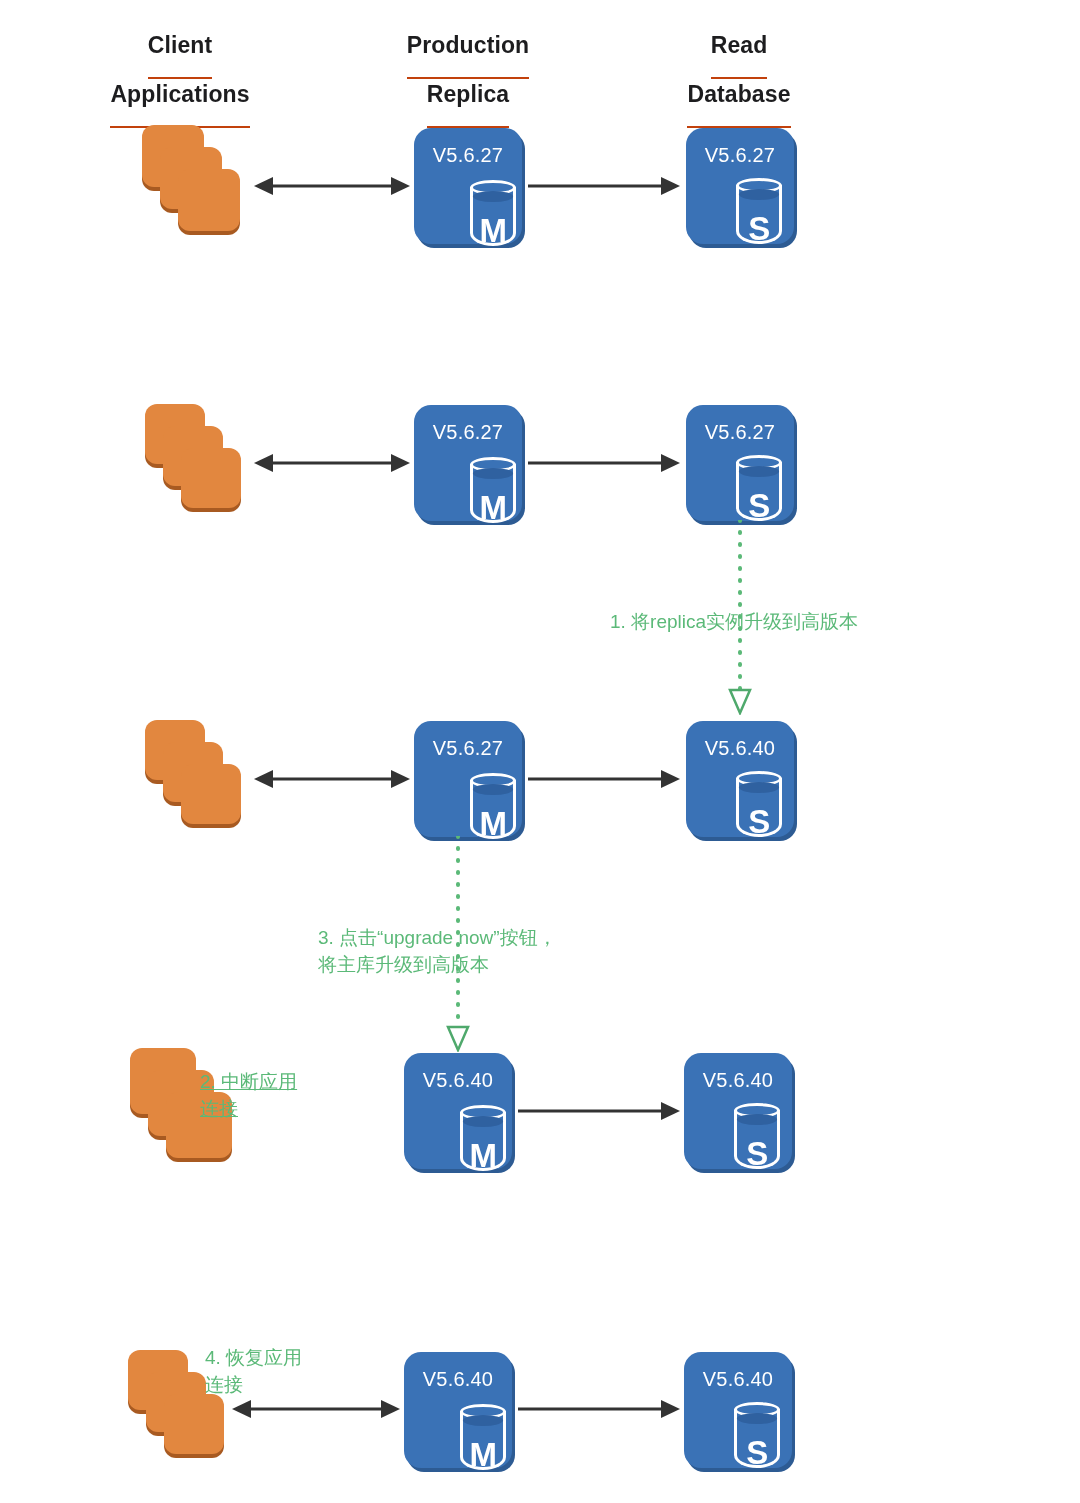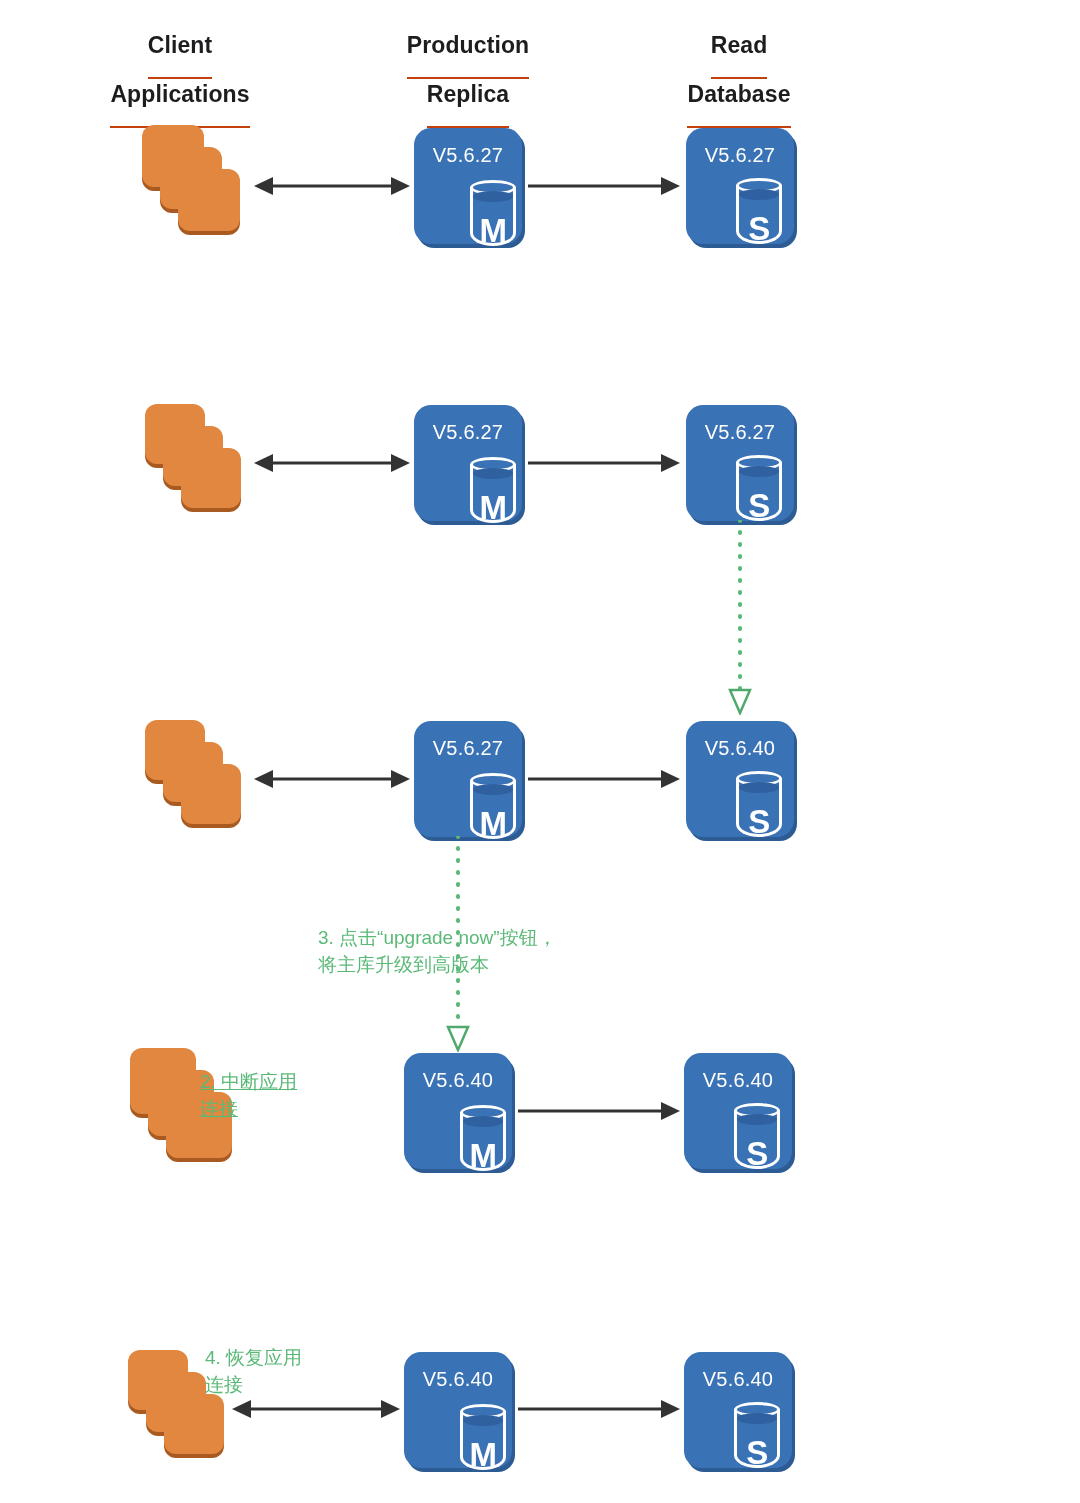--- a/index.html
+++ b/index.html
@@ -260,20 +260,21 @@
       </div>
     </div>
   </div>
 
   <div class="step-conn" style="left:728px; top:520px; height:195px;">
     <svg width="24" height="195" viewBox="0 0 24 195">
       <line x1="12" y1="0" x2="12" y2="172" stroke="#5BB978" stroke-width="4" stroke-linecap="round" stroke-dasharray="1 11"></line>
       <polygon points="12,193 2,170 22,170" fill="none" stroke="#4FA96C" stroke-width="2.5"></polygon>
     </svg>
   </div>
+  <div class="step-label" style="left:610px; top:608px; width:280px;">1. 将replica实例升级到高版本</div>
 
   <div>
     <div class="app-stack" style="left:145px; top:720px; width:120px; height:120px;">
       <div class="app-card c1" style="width:60px;height:60px;"></div>
       <div class="app-card c2" style="width:60px;height:60px;"></div>
       <div class="app-card c3" style="width:60px;height:60px;"></div>
     </div>
 
     <div class="arrow-h" style="left:254px; top:768px; width:156px;">
       <svg width="156" height="22" viewBox="0 0 156 22">

